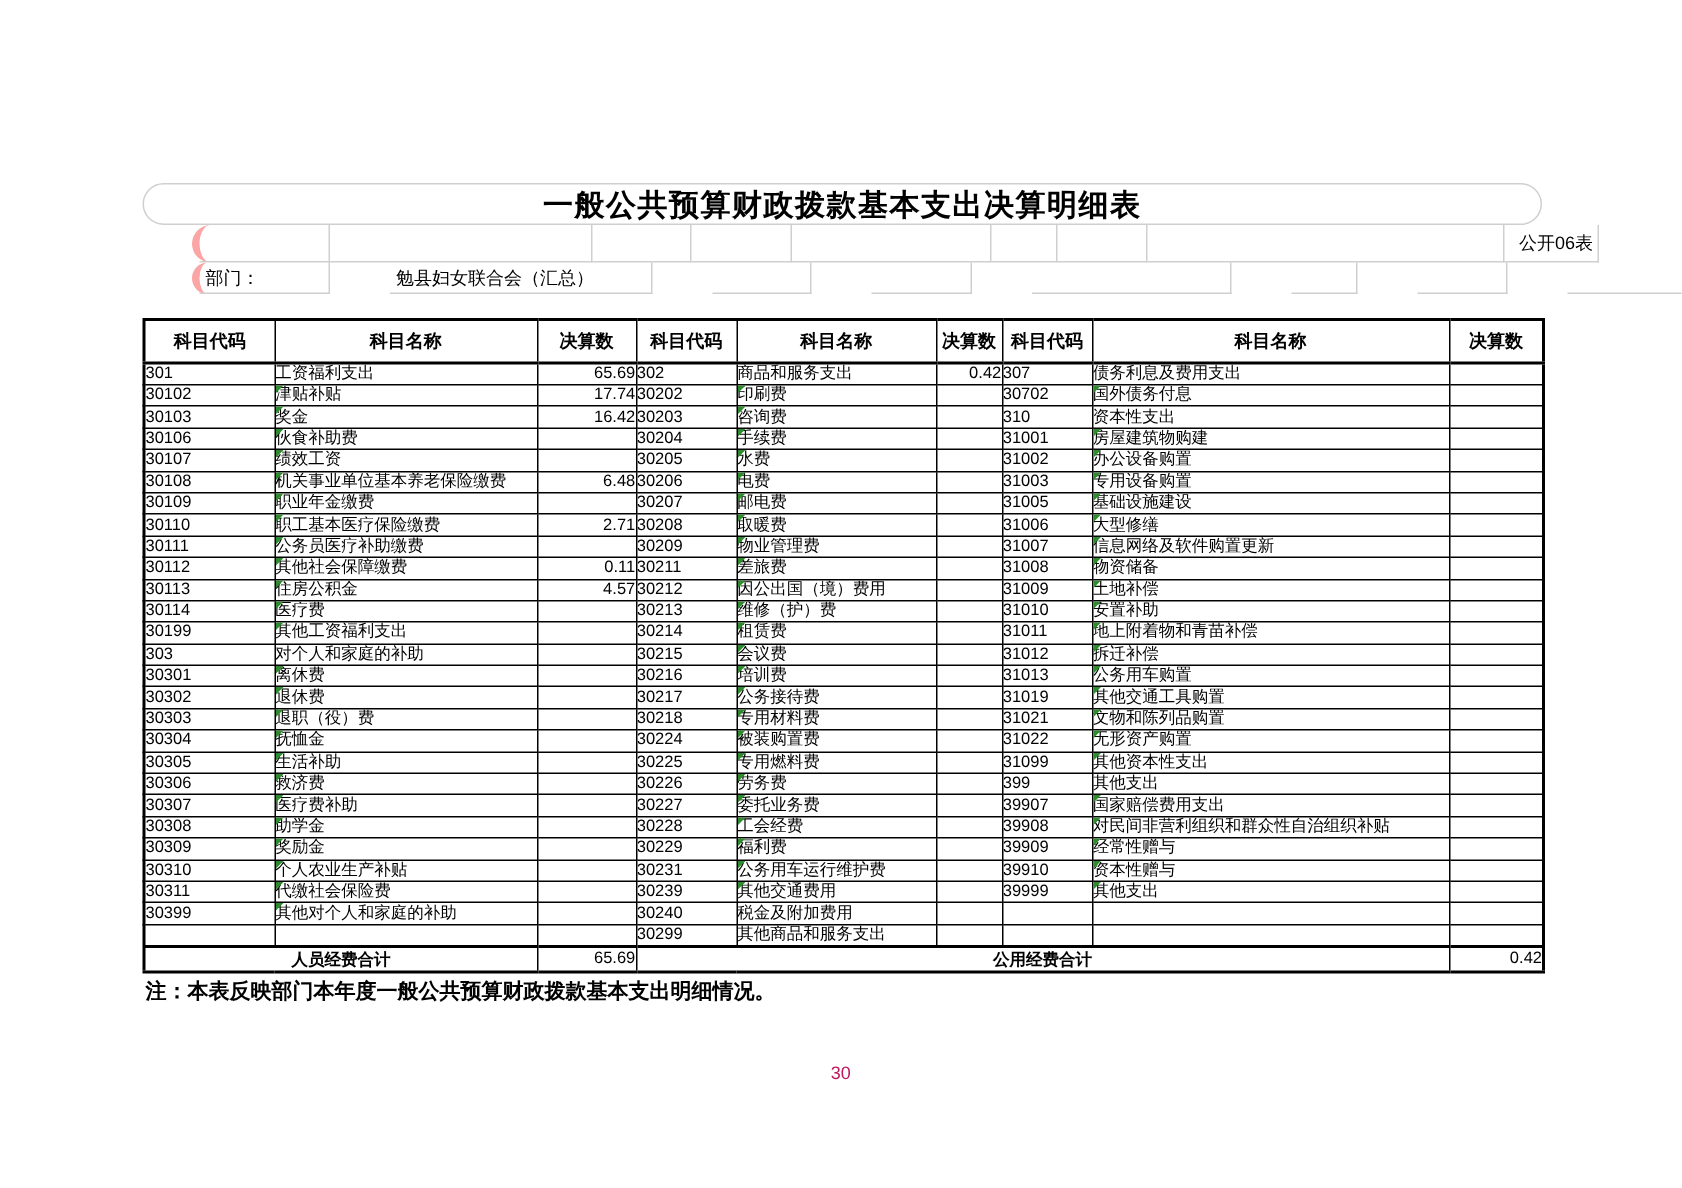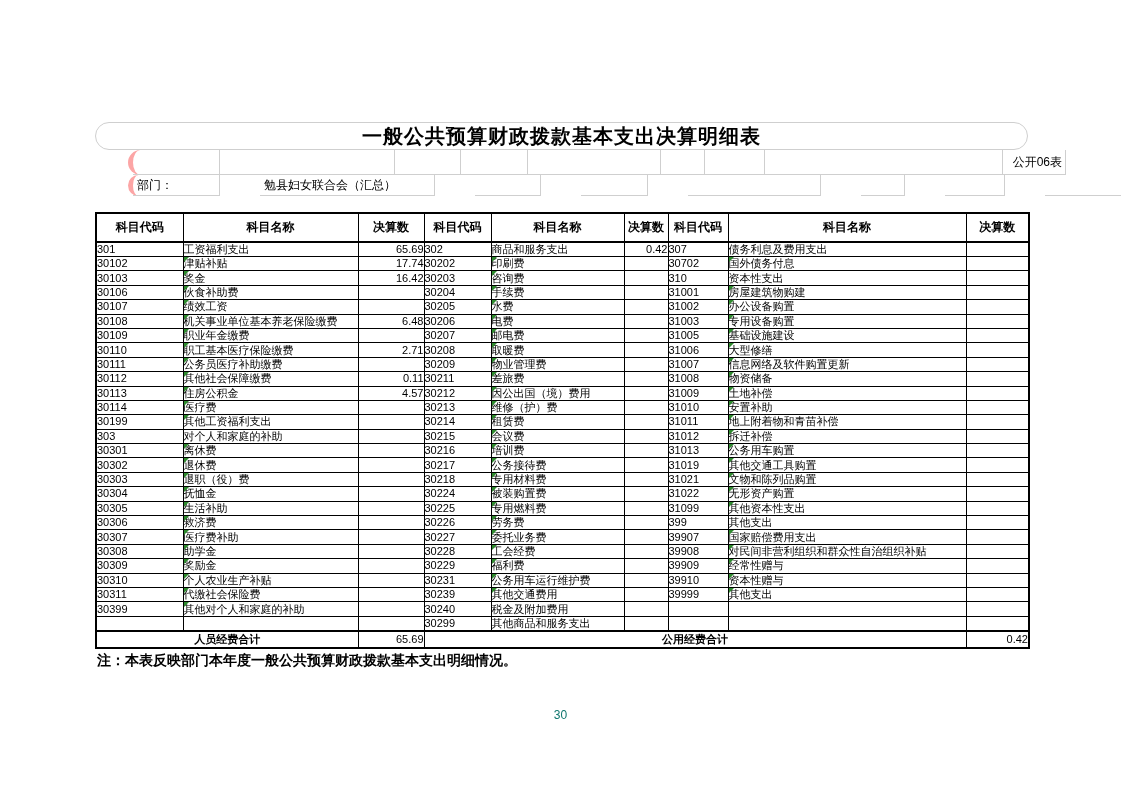--- a/index.html
+++ b/index.html
@@ -49,21 +49,21 @@
   }
   td.val{text-align:right;padding-right:3px;}
   .sep{border-left:1px solid #000;}
   #main-table tfoot td{
     height:17px;border-top:2px solid #000;border-bottom:2px solid #000;
     font-size:11px;
   }
   .total-label{text-align:center;font-weight:bold;}
   .total-val{text-align:right;padding-right:3px;}
   #note-line{left:97px;top:652px;font-size:14px;font-weight:600;}
-  #page-number{left:0;top:708px;width:100%;text-align:center;font-size:12px;color:#0f766e;}
+  #page-number{left:0;top:708px;width:100%;text-align:center;font-size:12px;color:#be185d;}
 </style>
 </head>
 <body>
 
 <div id="title-row" class="abs">一般公共预算财政拨款基本支出决算明细表</div>
 
 <div id="meta-row-1" class="abs meta-row">
     <div class="meta-cell " style="width: 87px;"></div>
     <div class="meta-cell " style="width: 175px;"></div>
     <div class="meta-cell " style="width: 66px;"></div>

